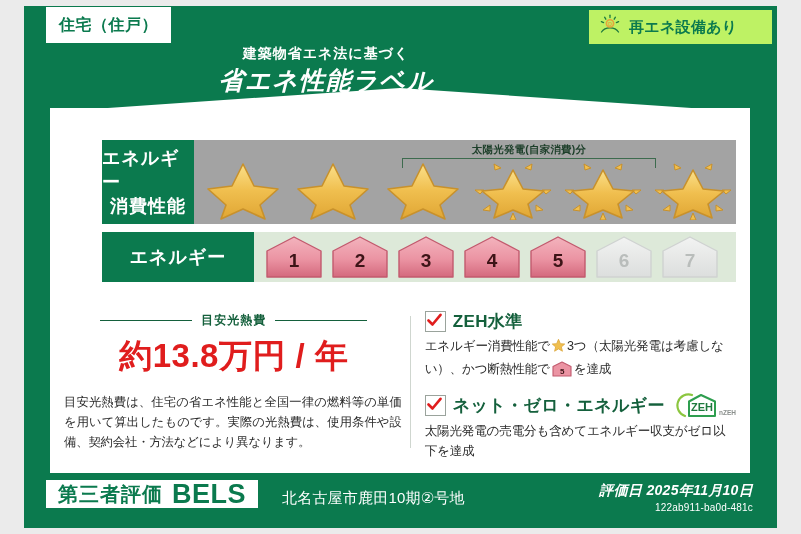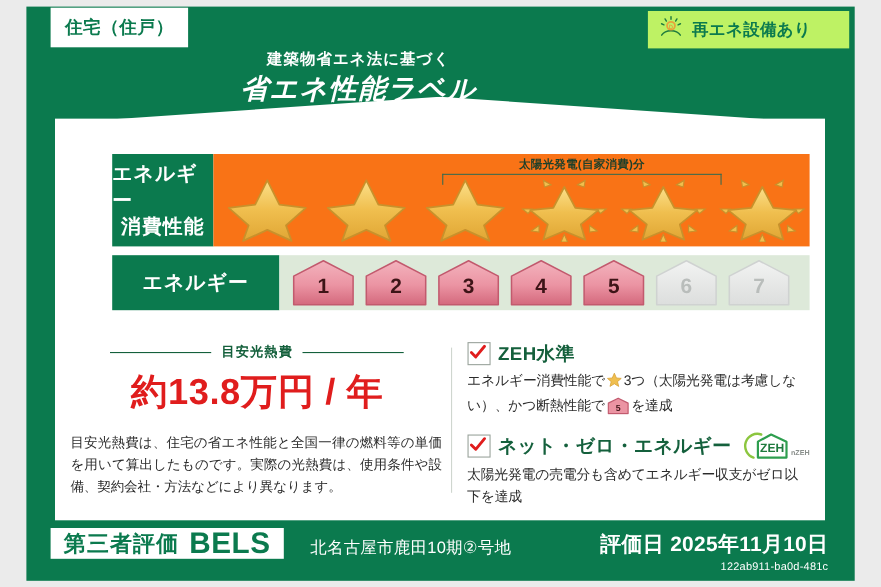--- a/index.html
+++ b/index.html
@@ -71,21 +71,21 @@
   }
   .perf-row{display:flex;align-items:stretch;margin-bottom:8px;}
   .perf-label{
     width:152px;min-height:78px;
     background:#0b7a4e;color:#fff;
     display:flex;flex-direction:column;align-items:center;justify-content:center;
     font-weight:bold;font-size:18px;line-height:1.35;letter-spacing:1px;margin-left:38px;
   }
   .perf-label.small{min-height:50px;font-size:18px;}
   .perf-value{
-    flex:1;background:#f97316;
+    flex:1;background:#a3a3a3;
     position:relative;
     display:flex;align-items:center;
   }
   .perf-value.insu{background:#dde9d9;}
 
   
   .solar-anno{
     position:absolute;left:208px;top:3px;width:254px;
     text-align:center;pointer-events:none;
   }
@@ -180,21 +180,21 @@
   .bels .jp{color:#0b7a4e;font-weight:bold;font-size:20px;letter-spacing:1px;}
   .bels .en{color:#0b7a4e;font-weight:bold;font-size:27px;letter-spacing:0.5px;
             font-family:"Liberation Sans",sans-serif;}
   .addr{
     position:absolute;left:258px;top:17px;
     color:#ffffff;font-size:15px;letter-spacing:0.2px;font-weight:500;
   }
   .dateblock{
     position:absolute;right:24px;top:10px;text-align:right;color:#fff;
   }
-  .dateblock .d{font-size:19px;font-weight:bold;letter-spacing:0.3px;}
+  .dateblock .d{font-size:14px;font-weight:bold;letter-spacing:0.3px;font-style:italic;}
   .dateblock .c{font-size:10px;margin-top:2px;letter-spacing:0.2px;
                 font-family:"Liberation Sans",sans-serif;}
 </style>
 </head>
 <body>
 
 <div id="root">
   <div class="card">
 
     <div class="tab-housing">

